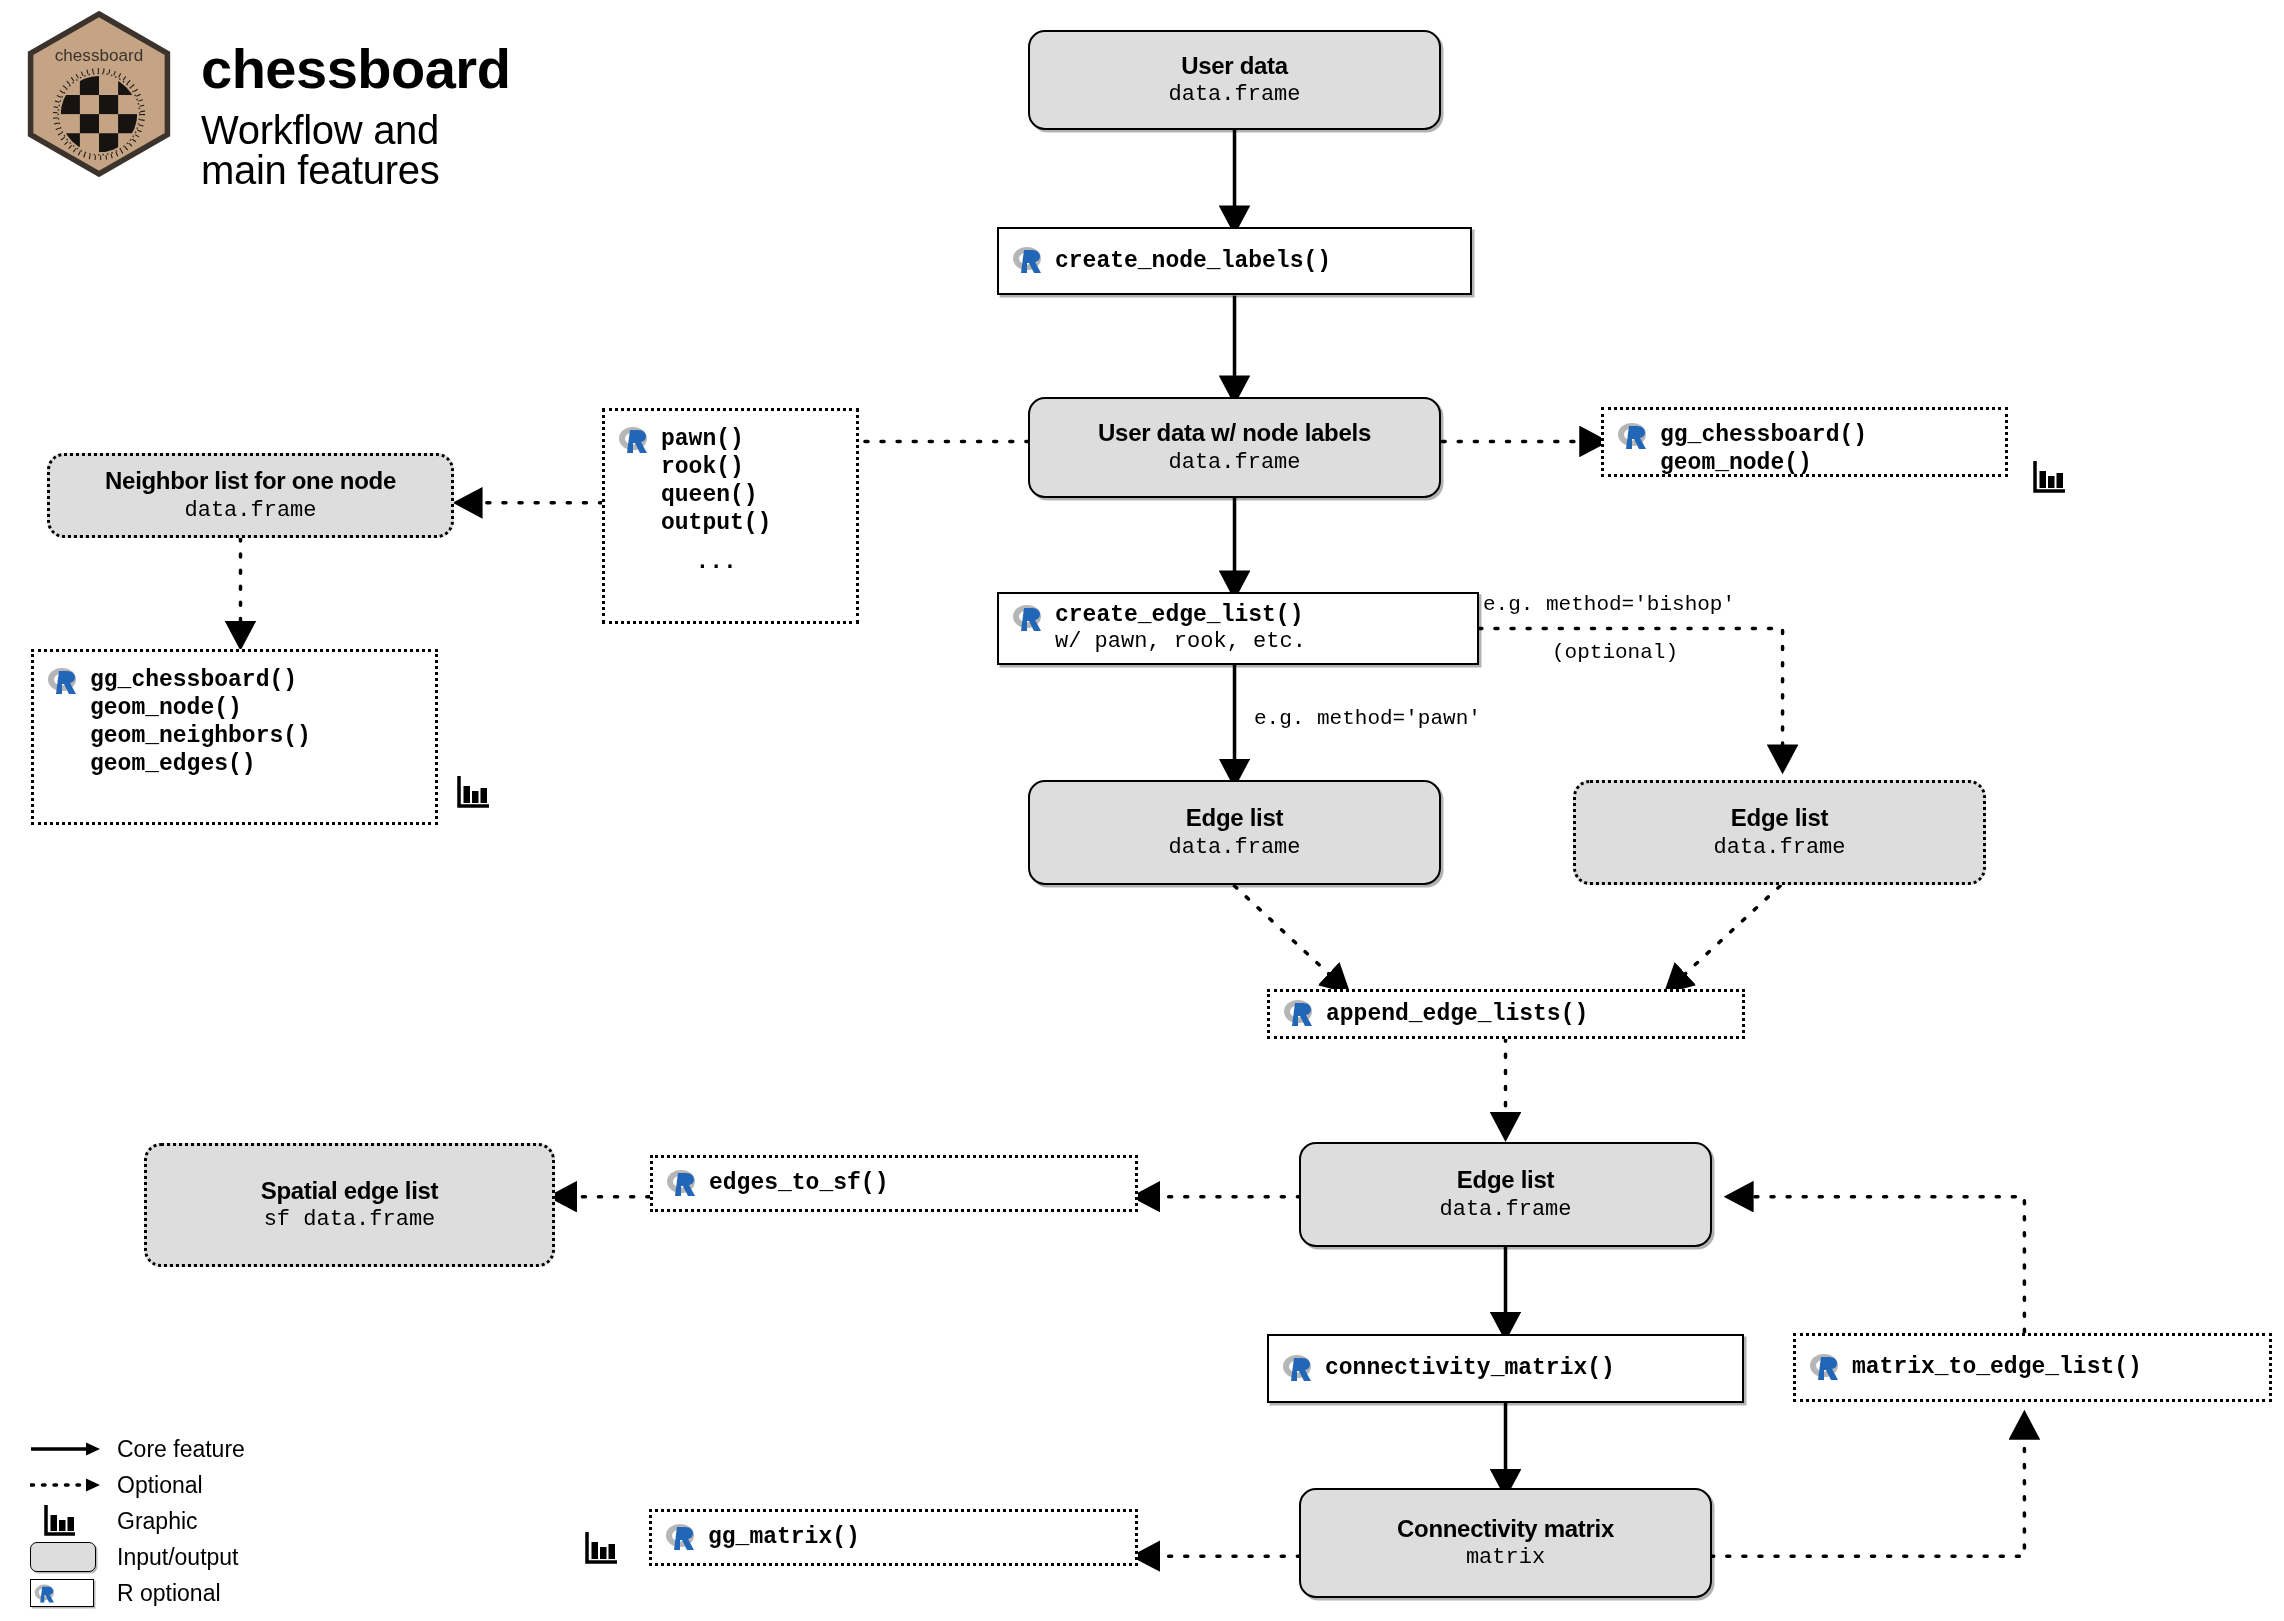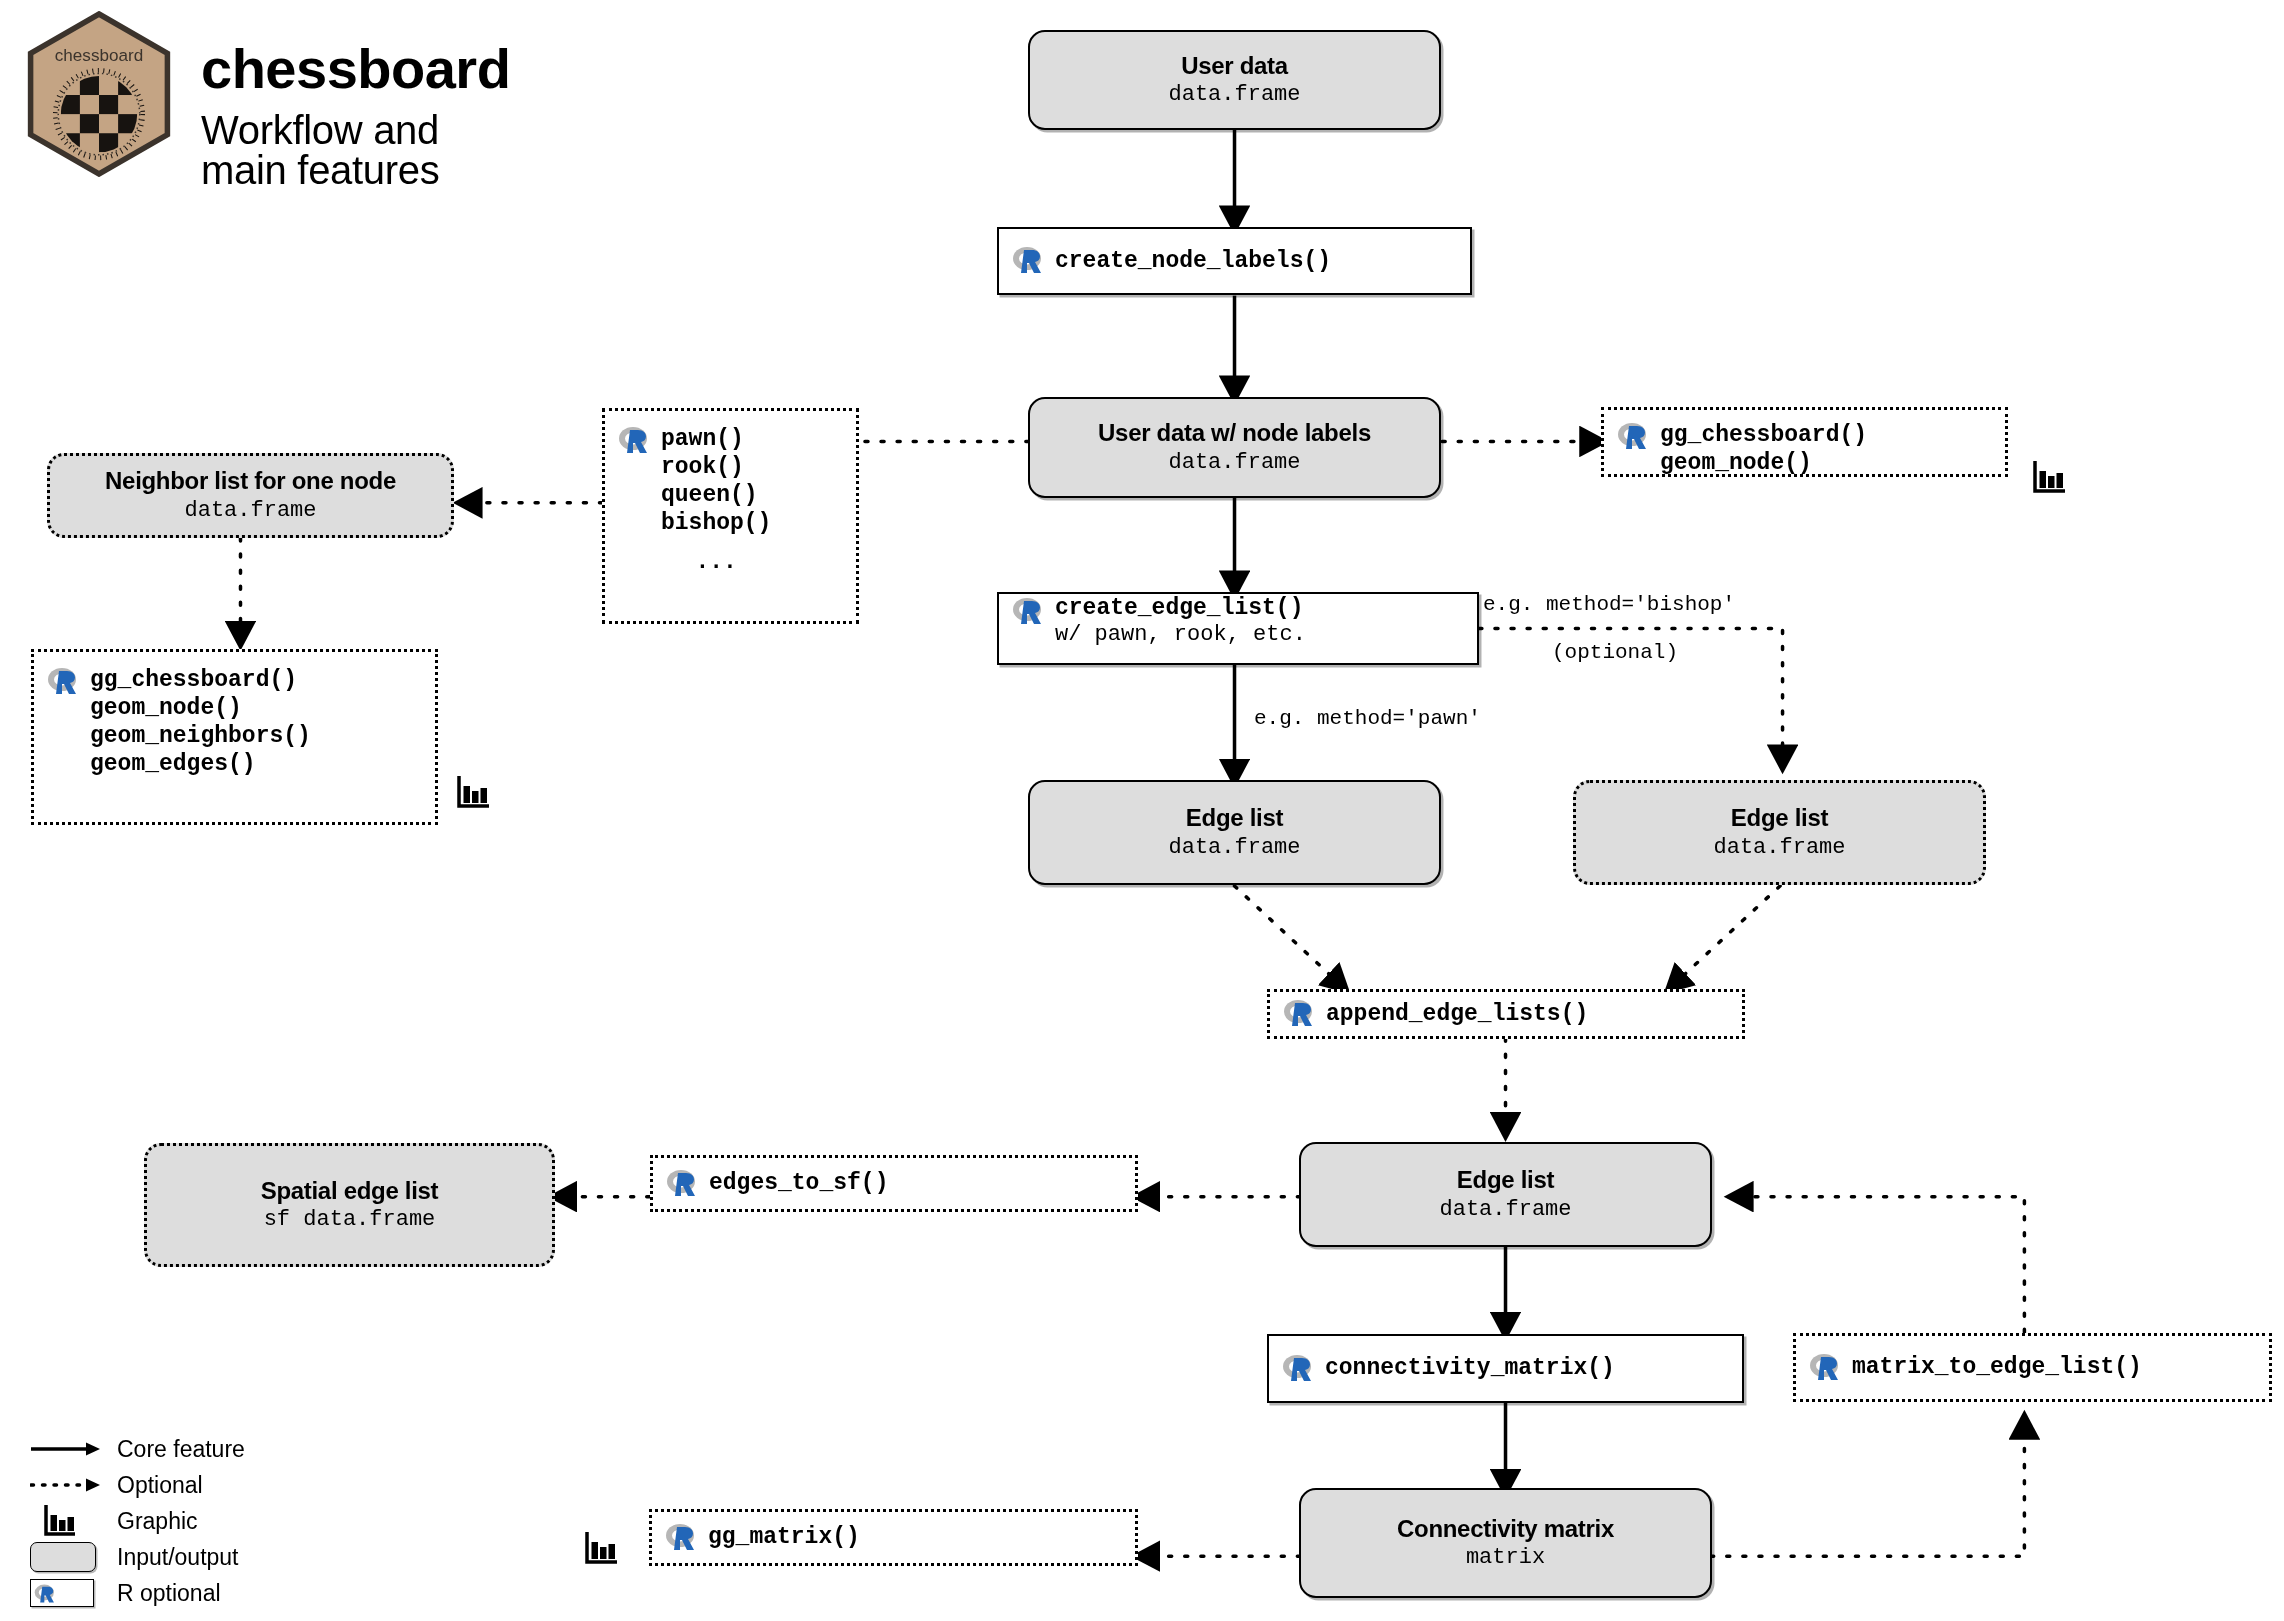--- a/index.html
+++ b/index.html
@@ -253,21 +253,21 @@
         <ellipse cx="30" cy="27" rx="28" ry="23" fill="#b6b6b6"></ellipse>
         <ellipse cx="30" cy="27" rx="16" ry="12" fill="#ffffff"></ellipse>
         <path d="M24 10 h16 c11 0 16 6 16 13 0 6-4 10-10 11 l12 22 h-14 l-10-20 h-4 v20 h-12 z" fill="#2266b8"></path>
       </g>
         </svg>
     </span>
     <div class="fn-body">
       <div class="fn-label">pawn()</div>
       <div class="fn-label">rook()</div>
       <div class="fn-label">queen()</div>
-      <div class="fn-label">bishop()</div>
+      <div class="fn-label">output()</div>
       <div class="fn-label" style="align-self:center;margin-top:11px;">...</div>
     </div>
   </div>
 
   <div class="node fn-node dotted" style="left:1601px;top:407px;width:407px;height:70px;align-items:flex-start;padding-top:11px;">
     <span class="r-icon">
       <svg width="32" height="30" viewBox="0 0 64 60">
           <g>
         <ellipse cx="30" cy="27" rx="28" ry="23" fill="#b6b6b6"></ellipse>
         <ellipse cx="30" cy="27" rx="16" ry="12" fill="#ffffff"></ellipse>
@@ -313,21 +313,21 @@
   </div>
   <span class="graphic-icon" style="left:455px;top:774px;">
     <svg width="37" height="37" viewBox="0 0 74 74">
       <path d="M8 4 L8 64 L68 64" fill="none" stroke="#000" stroke-width="7"></path>
       <rect x="17" y="24" width="13" height="34" fill="#000"></rect>
       <rect x="34" y="34" width="13" height="24" fill="#000"></rect>
       <rect x="51" y="28" width="13" height="30" fill="#000"></rect>
     </svg>
   </span>
 
-  <div class="node fn-node" style="left:997px;top:592px;width:482px;height:73px;align-items:flex-start;">
+  <div class="node fn-node" style="left:997px;top:592px;width:482px;height:73px;align-items:flex-start;padding-top:7px;">
     <span class="r-icon" style="margin-top:2px;">
       <svg width="32" height="30" viewBox="0 0 64 60">
           <g>
         <ellipse cx="30" cy="27" rx="28" ry="23" fill="#b6b6b6"></ellipse>
         <ellipse cx="30" cy="27" rx="16" ry="12" fill="#ffffff"></ellipse>
         <path d="M24 10 h16 c11 0 16 6 16 13 0 6-4 10-10 11 l12 22 h-14 l-10-20 h-4 v20 h-12 z" fill="#2266b8"></path>
       </g>
         </svg>
     </span>
     <div class="fn-body">

